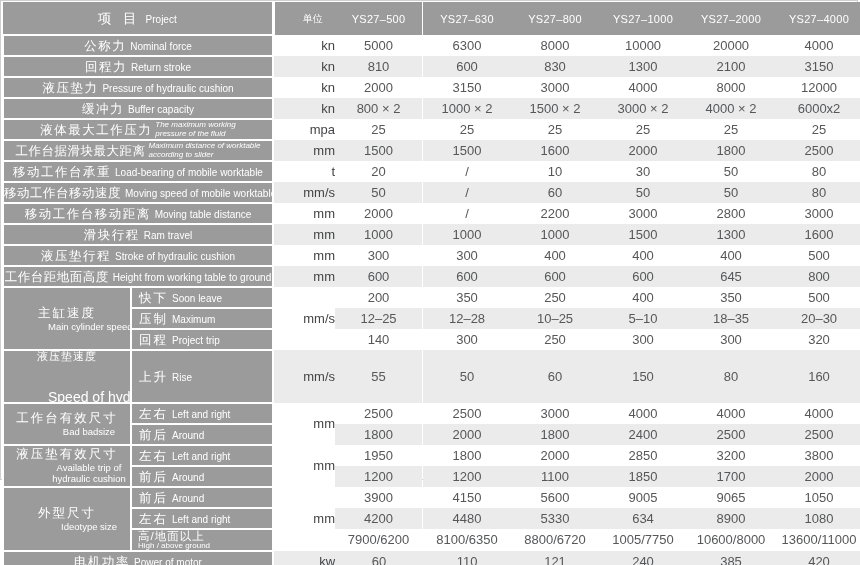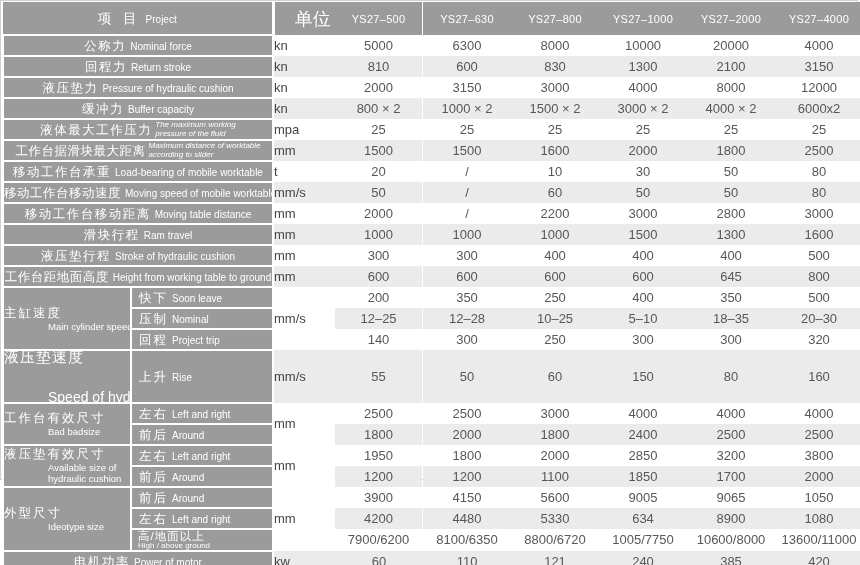--- a/index.html
+++ b/index.html
@@ -7,41 +7,41 @@
   .page{width:858px;height:480px;border:1px solid #cfcfcf;box-sizing:border-box;background:#fff;}
   table{border-collapse:collapse;table-layout:fixed;width:856px;margin:1px 0 0 1px;}
   th,td{padding:0;font-weight:normal;vertical-align:middle;overflow:hidden;white-space:nowrap;}
   thead tr{height:33px;}
   tbody tr{height:20.7px;}
   
   .head th{background:#9b9b9b;color:#ffffff;}
   .hlbl{border-right:3px solid #ffffff;border-bottom:2px solid #ffffff;text-align:center;}
   .hzh{font-size:13.5px;letter-spacing:4px;}
   .hen{font-size:10px;margin-left:5px;letter-spacing:0;}
-  .hunit{font-size:18px;text-align:center;padding-left:16px;}
+  .hunit{font-size:10px;text-align:center;padding-left:16px;}
   .hmodel{font-size:11px;letter-spacing:0.3px;}
   
   .lbl,.sub,.grp{background:#9b9b9b;color:#ffffff;border:2px solid #ffffff;}
   .lbl{text-align:center;}
   .zh{font-size:12.5px;letter-spacing:1.5px;}
   .en{font-size:10px;margin-left:4px;letter-spacing:0;}
   .en2l{display:inline-block;vertical-align:middle;margin-left:3px;text-align:left;}
   .en2l span{display:block;font-size:8px;line-height:8.5px;font-style:italic;}
   .sub{text-align:left;padding-left:7px;}
   .sub .zh{letter-spacing:2px;}
-  .grp{}
+  .grp{text-align:center;}
   .gzh{display:block;font-size:12.5px;letter-spacing:2px;line-height:15px;}
   .gen{display:block;font-size:9.5px;line-height:11px;padding-left:44px;}
-  .tight .gzh{font-size:15px;line-height:11px;letter-spacing:1px;}
+  .tight .gzh{font-size:11px;line-height:11px;letter-spacing:1px;}
   .tight .gen{font-size:14px;line-height:8.5px;margin-top:31px;}
   .sub2{padding-left:6px;}
   .zh2{display:block;font-size:11.5px;line-height:12px;letter-spacing:1px;}
   .en2s{display:block;font-size:8px;line-height:8.5px;}
   
-  .unit{text-align:left;font-size:13px;color:#434446;background:#ffffff;}
+  .unit{text-align:right;font-size:13px;color:#434446;background:#ffffff;}
   .val{text-align:center;font-size:13px;color:#565759;background:#ffffff;}
   tbody tr:nth-child(even) td.unit,tbody tr:nth-child(even) td.val{background:#ebebeb;}
   td.us{background:#ffffff;}
   
   .notes{padding:5px 0 0 8px;}
   .note-zh{font-size:12px;color:#5a5a5a;line-height:16px;letter-spacing:1px;}
   .note-en{font-size:10px;color:#8f8f8f;line-height:13px;}
 </style>
 </head>
 <body>
@@ -200,21 +200,21 @@
   <td class="sub"><span class="zh">快下</span><span class="en">Soon leave</span></td>
   <td class="unit us" rowspan="3">mm/s</td>
   <td class="val">200</td>
           <td class="val">350</td>
           <td class="val">250</td>
           <td class="val">400</td>
           <td class="val">350</td>
           <td class="val">500</td>
 </tr>
 <tr>
-  <td class="sub"><span class="zh">压制</span><span class="en">Nominal</span></td>
+  <td class="sub"><span class="zh">压制</span><span class="en">Maximum</span></td>
   <td class="val">12–25</td>
           <td class="val">12–28</td>
           <td class="val">10–25</td>
           <td class="val">5–10</td>
           <td class="val">18–35</td>
           <td class="val">20–30</td>
 </tr>
 <tr>
   <td class="sub"><span class="zh">回程</span><span class="en">Project trip</span></td>
   <td class="val">140</td>
@@ -257,21 +257,21 @@
   <td class="val">1800</td>
           <td class="val">2000</td>
           <td class="val">1800</td>
           <td class="val">2400</td>
           <td class="val">2500</td>
           <td class="val">2500</td>
 </tr>
 <tr>
   <td class="grp" rowspan="2">
             <span class="gzh">液压垫有效尺寸</span>
-            <span class="gen">Available size of</span>
+            <span class="gen">Available trip of</span>
             <span class="gen">hydraulic cushion</span>
           </td>
   <td class="sub"><span class="zh">左右</span><span class="en">Left and right</span></td>
   <td class="unit us" rowspan="2">mm</td>
   <td class="val">1950</td>
           <td class="val">1800</td>
           <td class="val">2000</td>
           <td class="val">2850</td>
           <td class="val">3200</td>
           <td class="val">3800</td>

